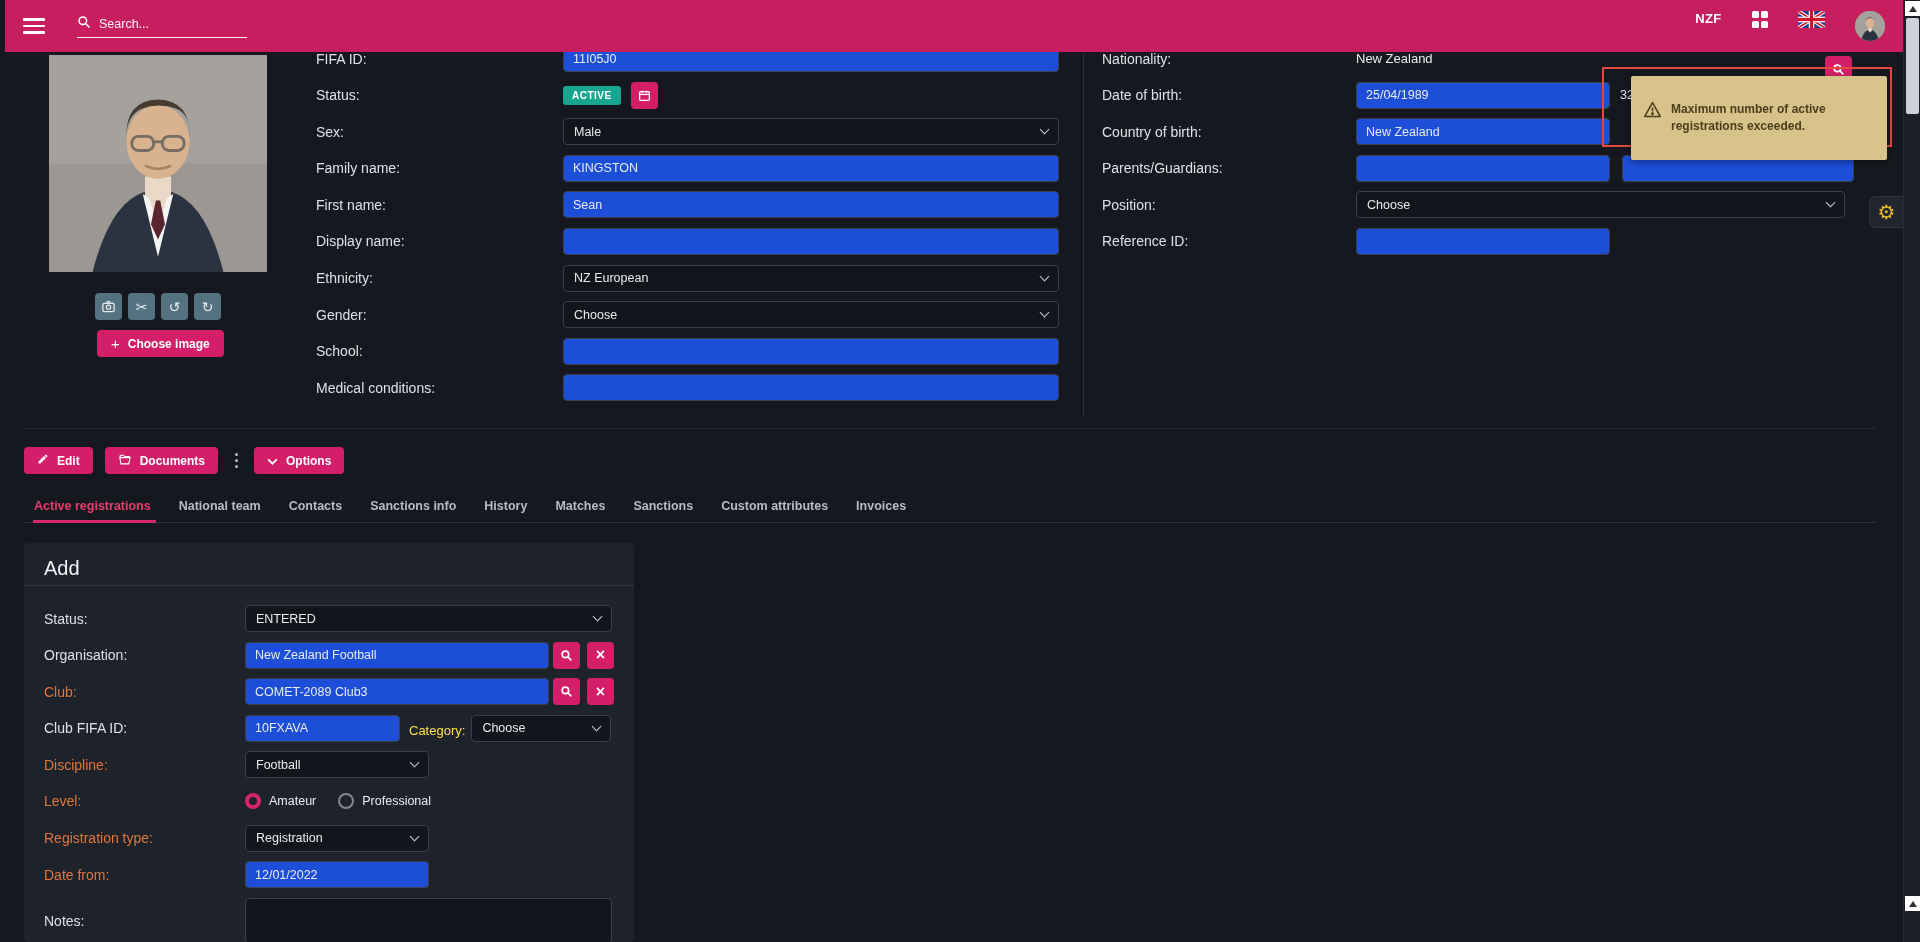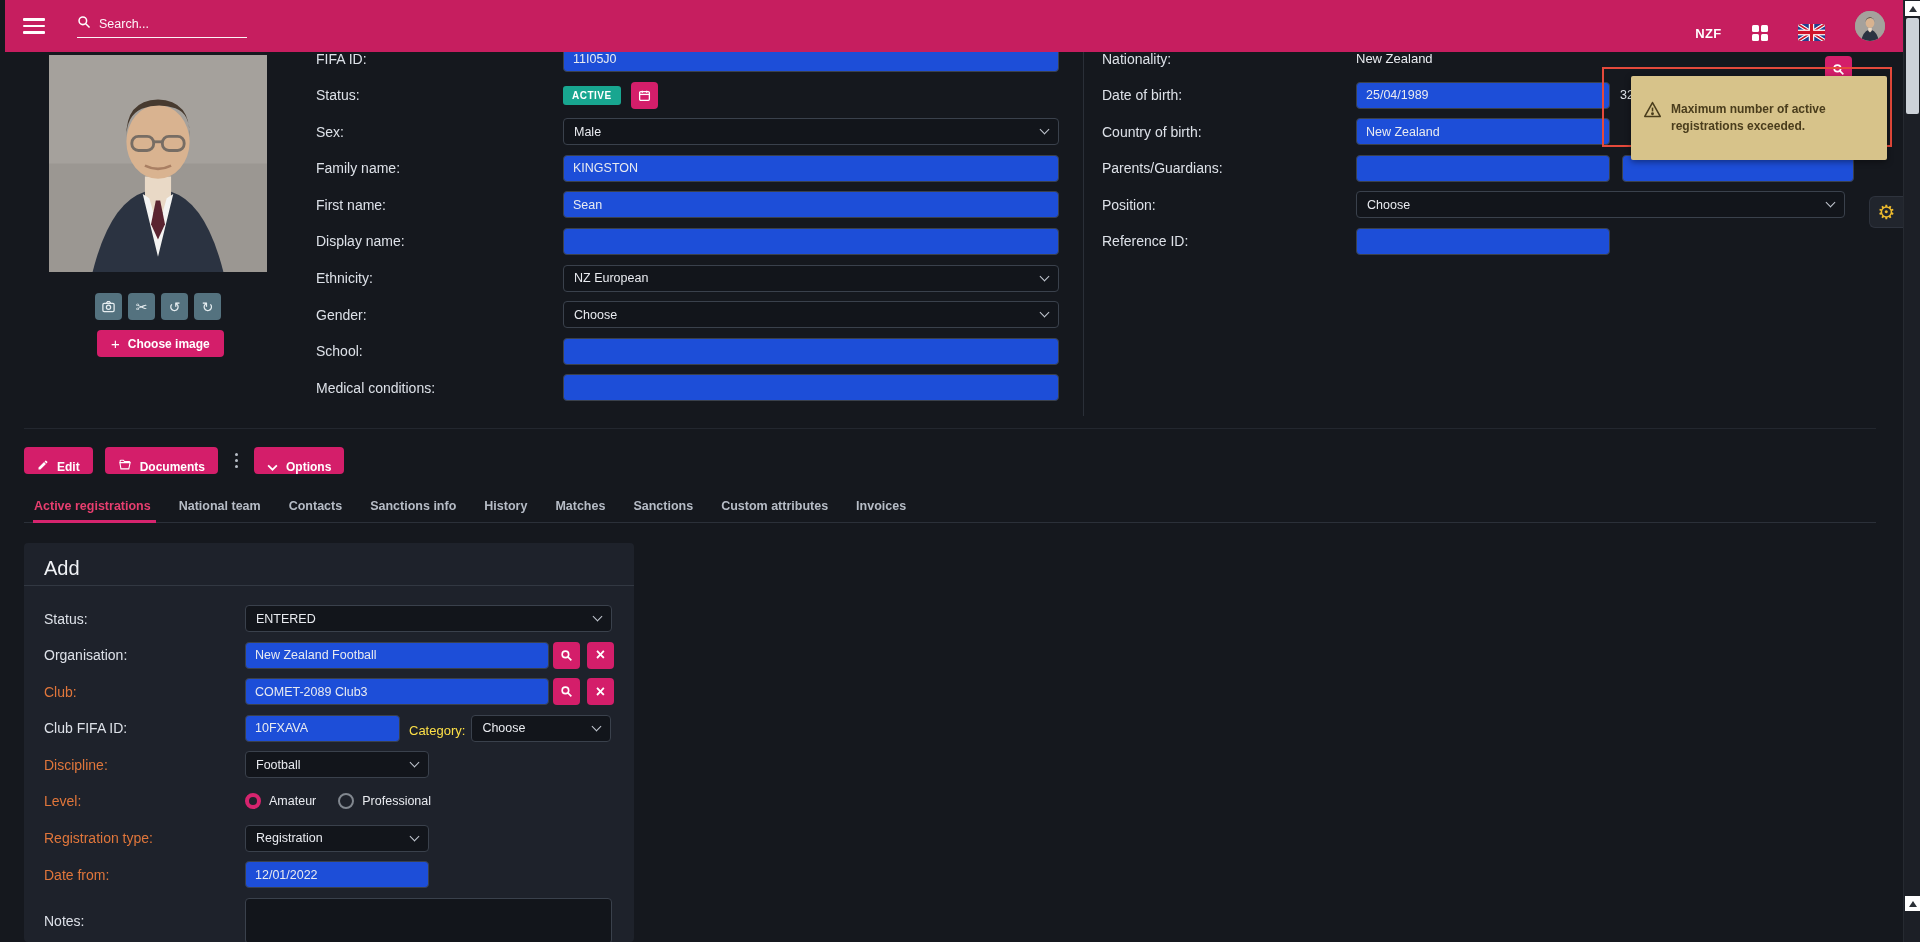--- a/index.html
+++ b/index.html
@@ -6,21 +6,21 @@
   html,body{width:1920px;height:942px;background:#15181e;font-family:"Liberation Sans","DejaVu Sans",sans-serif;overflow:hidden}
   .app{position:relative;width:1920px;height:942px;background:#15181e}
 
   
   .topbar{position:absolute;left:5px;top:0;width:1920px;height:52px;background:#c61e5f;display:flex;align-items:center;padding:0 40px 0 18px;z-index:15}
   .hamburger{width:22px;height:16px;display:flex;flex-direction:column;justify-content:space-between;cursor:pointer}
   .hamburger div{height:2.6px;background:#fff;border-radius:1px}
   .searchbox{display:flex;align-items:center;gap:8px;margin-left:32px;border-bottom:1.6px solid rgba(255,255,255,.95);padding-bottom:4px;width:170px}
   .searchbox input{background:transparent;border:none;outline:none;color:#fff;font-size:12.5px;width:132px}
   .searchbox input::placeholder{color:rgba(255,255,255,.96)}
-  .tb-right{margin-left:auto;display:flex;align-items:flex-end;gap:30px}
+  .tb-right{margin-left:auto;display:flex;align-items:flex-start;gap:30px}
   .org-code{color:#fff;font-size:13px;font-weight:700;letter-spacing:.3px;cursor:pointer}
   .grid4{display:grid;grid-template-columns:7px 7px;grid-template-rows:7px 7px;gap:2.5px;cursor:pointer}
   .grid4 div{background:#fff;border-radius:1.5px}
   .flag{width:27px;height:17px;border-radius:2px;overflow:hidden;cursor:pointer;display:block}
   .avatar{width:30px;height:30px;border-radius:50%;overflow:hidden;cursor:pointer;background:#9a968f}
   .avatar svg,.photo svg{width:100%;height:100%;display:block}
 
   
   .photo{position:absolute;left:49px;top:55px;width:218px;height:217px;overflow:hidden;background:#96928c}
   .photo-tools{position:absolute;left:95px;top:293px;display:flex;gap:6px}
@@ -50,21 +50,21 @@
   
   .hl-box{position:absolute;left:1602px;top:67px;width:290px;height:80px;border:2px solid #e5493b;z-index:18}
   .toast{position:absolute;left:1631px;top:76px;width:256px;min-height:62px;background:#d7c38a;border-radius:2px;display:flex;gap:9px;padding:25px 12px;z-index:19;box-shadow:0 2px 6px rgba(0,0,0,.4);align-items:flex-start}
   .toast-msg{font-size:12px;font-weight:700;color:#4a3d1c;line-height:1.4}
   .gear-fab{position:absolute;left:1869px;top:196px;width:34px;height:32px;background:#21252d;border:1px solid #2e333d;border-right:none;border-radius:6px 0 0 6px;display:flex;align-items:center;justify-content:center;cursor:pointer;z-index:14}
   .gear-glyph{color:#eebb2d;font-size:20px;line-height:1}
 
   
   .section-line{position:absolute;left:24px;top:428px;width:1852px;height:1px;background:#23272f}
   .actions{position:absolute;left:24px;top:447px;display:flex;align-items:center;gap:12px}
-  .act-btn{height:27px;background:#d41e6a;border:none;border-radius:4px;color:#fff;font-size:12px;font-weight:700;display:flex;align-items:flex-end;gap:8px;padding:0 13px;cursor:pointer}
+  .act-btn{height:27px;background:#d41e6a;border:none;border-radius:4px;color:#fff;font-size:12px;font-weight:700;display:flex;align-items:center;gap:8px;padding:0 13px;cursor:pointer}
   .kebab{width:12px;height:27px;display:flex;flex-direction:column;align-items:center;justify-content:center;gap:2.6px;cursor:pointer}
   .kebab div{width:3px;height:3px;border-radius:50%;background:#b8bec7}
   .tabs{position:absolute;left:24px;top:490px;width:1852px;display:flex;border-bottom:1px solid #2b3039;height:33px}
   .tab{padding:0 14px;font-size:12.5px;font-weight:700;color:#b6bcc6;display:flex;align-items:center;cursor:pointer;position:relative;white-space:nowrap}
   .tab:first-child{padding-left:10px}
   .tab.active{color:#e73e6f}
   .tab.active::after{content:"";position:absolute;left:9px;right:9px;bottom:-1px;height:3px;background:#d6246e}
 
   
   .add-card{position:absolute;left:24px;top:543px;width:610px;height:399px;background:#1e222b;border-radius:4px;overflow:hidden}

